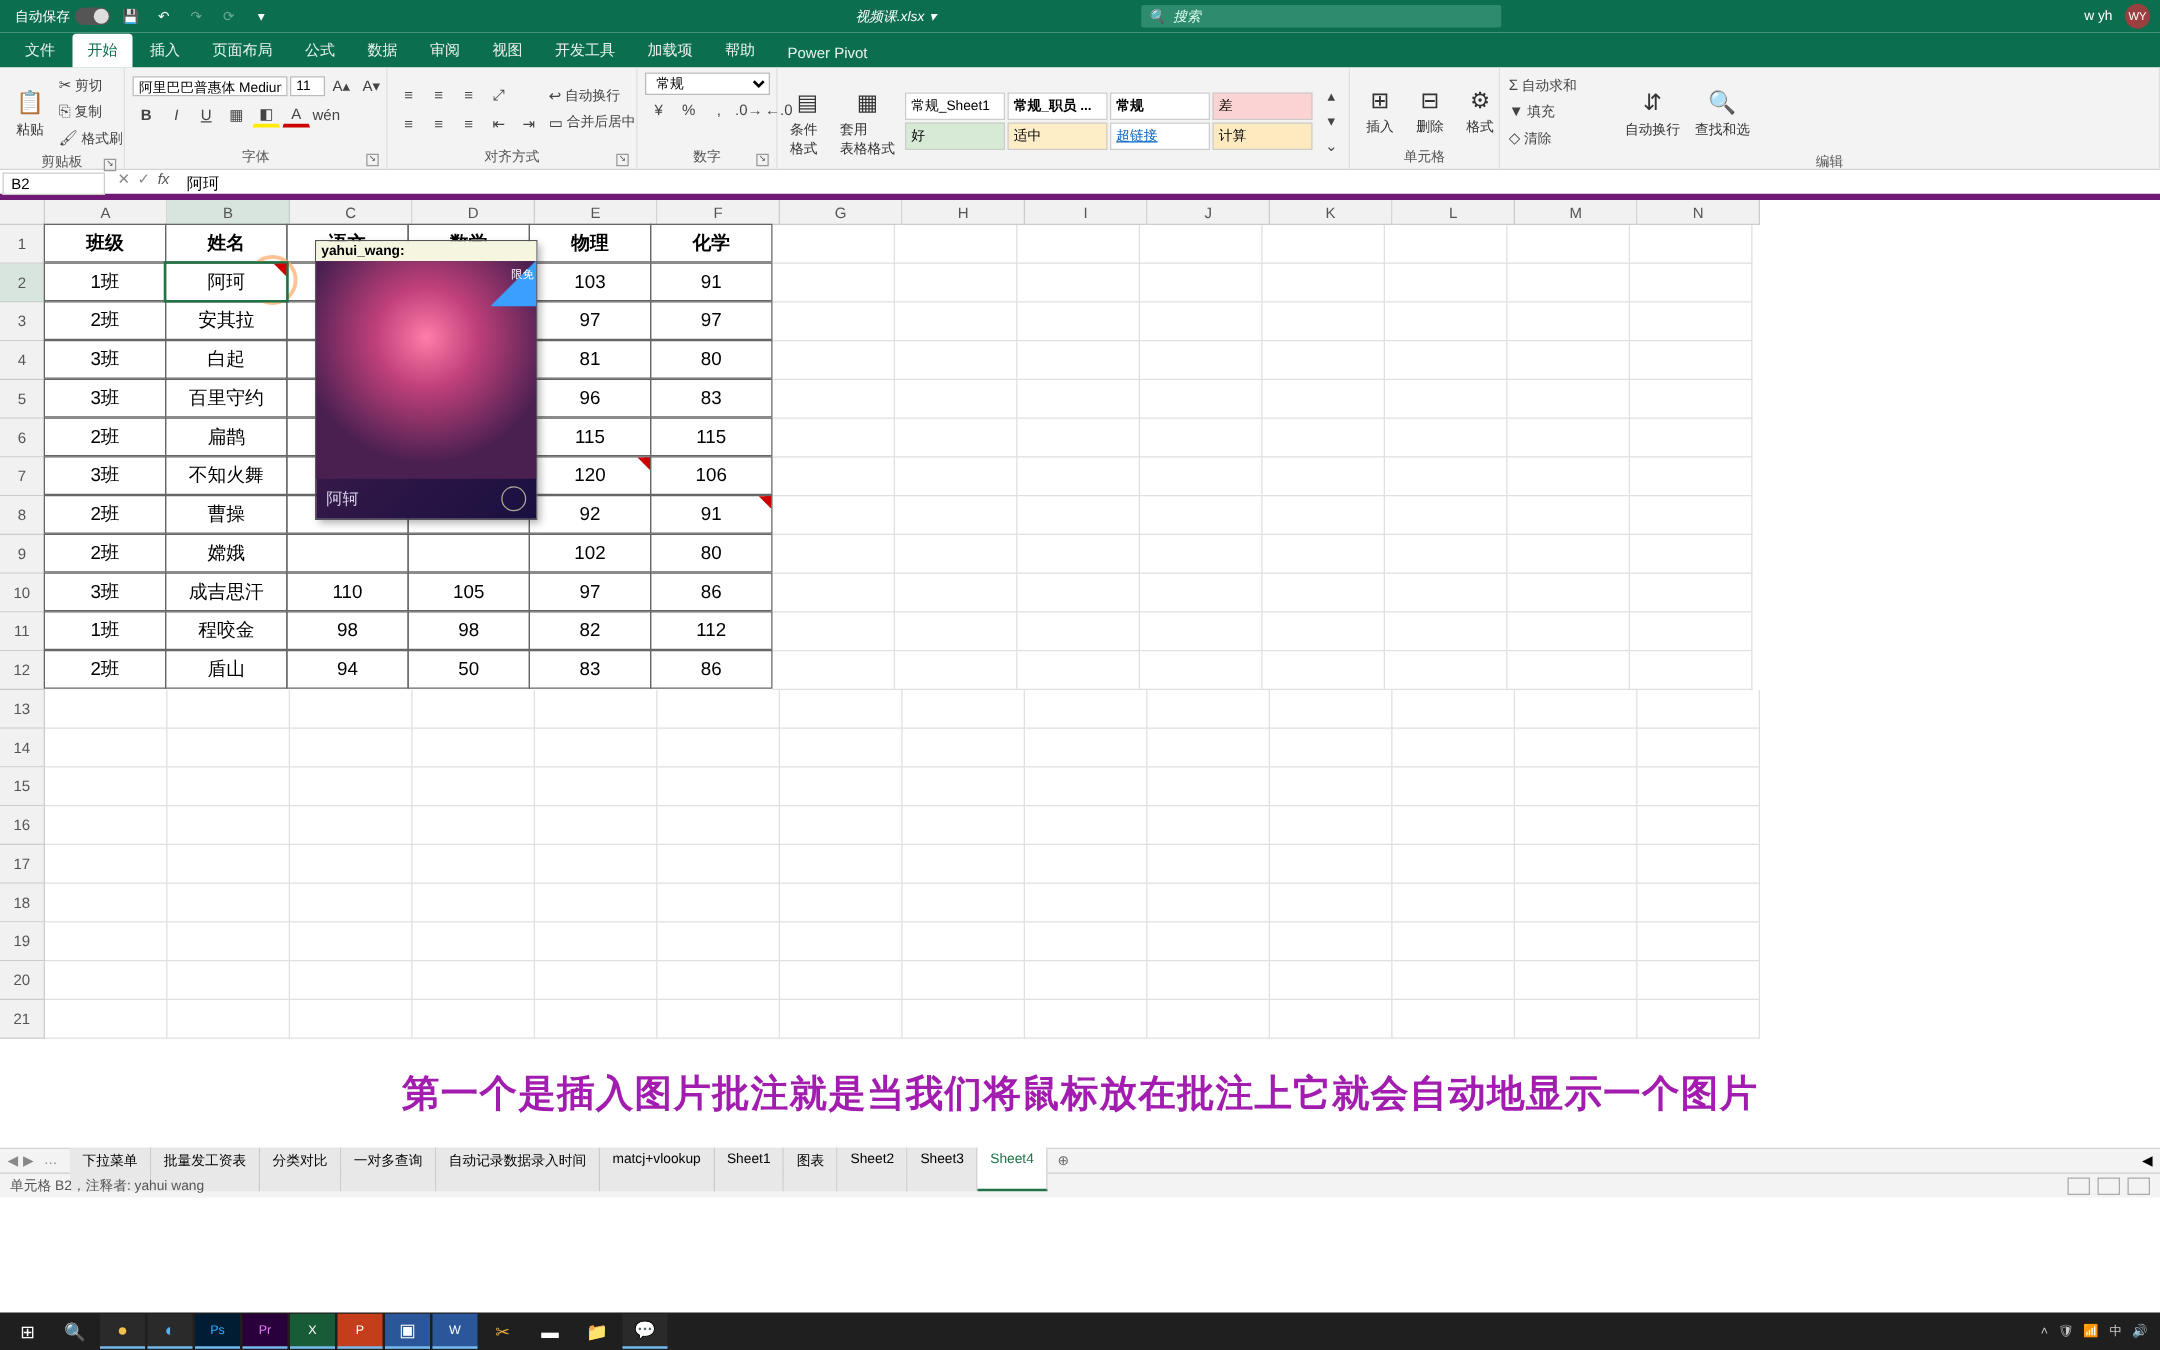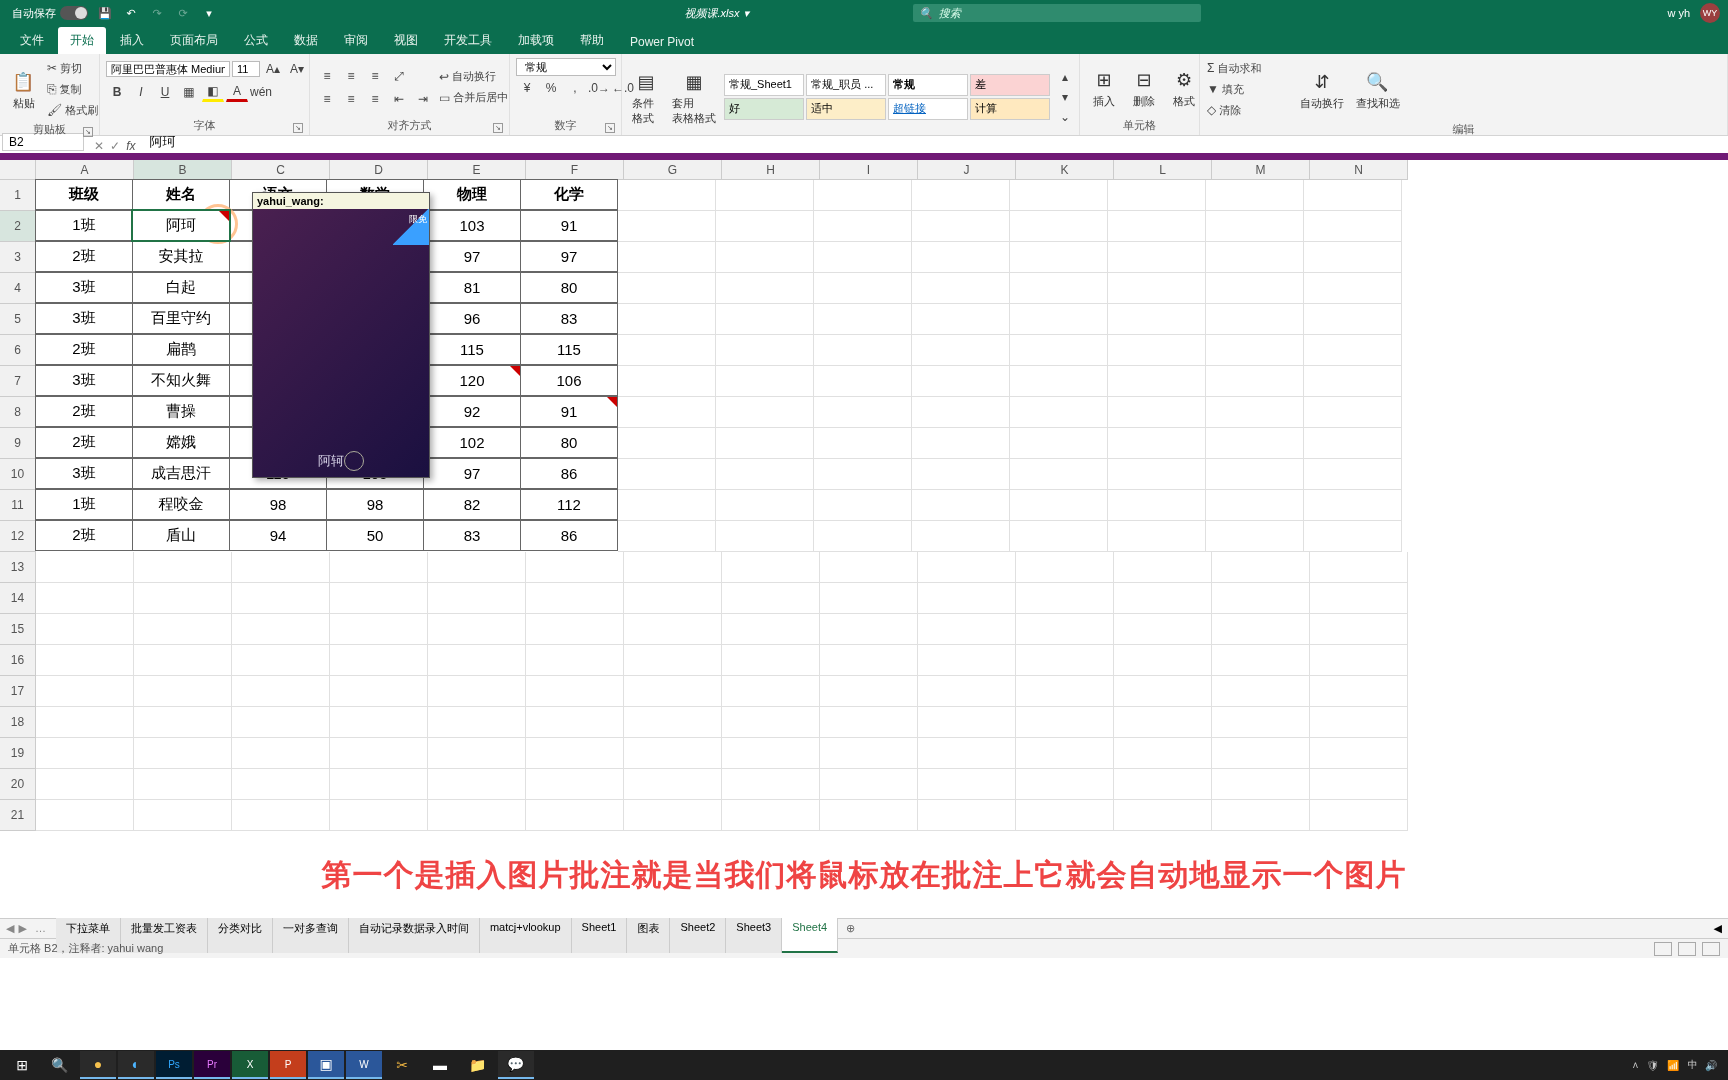--- a/index.html
+++ b/index.html
@@ -31,21 +31,21 @@
 .rbtn { display: flex; flex-direction: column; align-items: center; font-size: 11px; color: #333; cursor: pointer; padding: 2px 4px; }
 .rbtn .icon { width: 28px; height: 28px; display: flex; align-items: center; justify-content: center; font-size: 18px; }
 .smallrow { display: flex; align-items: center; gap: 2px; height: 22px; }
 .smallbtn { width: 22px; height: 20px; display: flex; align-items: center; justify-content: center; font-size: 12px; color: #444; cursor: pointer; border: 1px solid transparent; }
 .combo { border: 1px solid #bbb; background: #fff; font-size: 11px; padding: 1px 4px; }
 .vstack { display: flex; flex-direction: column; gap: 1px; }
 .style-gallery { display: grid; grid-template-columns: repeat(4, 80px); grid-template-rows: 22px 22px; gap: 2px; }
 .style-cell { border: 1px solid #ccc; font-size: 11px; display: flex; align-items: center; padding: 0 4px; }
 
 
-.formula-bar { height: 24px; border-bottom: 7px solid #701a75; display: flex; align-items: flex-end; }
+.formula-bar { height: 24px; border-bottom: 5px solid #701a75; display: flex; align-items: flex-start; }
 .name-box { width: 82px; border: 1px solid #ccc; margin: 2px; font-size: 12px; padding: 1px 6px; background: #fff; }
 .fx-btns { display: flex; align-items: center; gap: 6px; padding: 0 8px; color: #888; font-size: 12px; }
 .fx-label { font-style: italic; color: #555; }
 .formula-input { flex: 1; font-size: 13px; padding: 2px 6px; }
 
 
 .grid-area { position: relative; height: 758px; background: #fff; overflow: hidden; }
 .colheads { position: absolute; top: 0; left: 0; display: flex; height: 20px; }
 .corner { width: 36px; height: 20px; background: #f1f1f1; border-right: 1px solid #ccc; border-bottom: 1px solid #ccc; }
 .colhead { width: 98px; background: #f1f1f1; border-right: 1px solid #ccc; border-bottom: 1px solid #ccc; font-size: 12px; text-align: center; line-height: 20px; color: #555; }
@@ -58,28 +58,28 @@
 .cell { width: 98px; height: 31px; border-right: 1px solid #e0e0e0; border-bottom: 1px solid #e0e0e0; font-size: 15px; display: flex; align-items: center; justify-content: center; }
 .cell.tbl { border: 1px solid #666; margin: -1px 0 0 -1px; }
 .cell.hd { font-weight: 600; }
 .cell.sel { outline: 2px solid #217346; outline-offset: -1px; background: #fff; z-index: 2; position: relative; }
 .triangle-tr::after { content: ""; position: absolute; top: 0; right: 0; border: 5px solid transparent; border-top-color: #c00; border-right-color: #c00; }
 .ring { position: absolute; width: 40px; height: 40px; border: 3px solid rgba(255,180,120,0.8); border-radius: 20px; pointer-events: none; }
 
 
 .comment-pop { position: absolute; width: 178px; border: 1px solid #555; box-shadow: 3px 3px 6px rgba(0,0,0,0.3); }
 .comment-pop .author { font-size: 11px; background: #f5f5e0; padding: 2px 4px; font-weight: bold; }
-.comment-pop .img { height: 268px; background: linear-gradient(135deg,#4a2050,#1a1040); display: flex; flex-direction: column; justify-content: space-between; position: relative; align-items: center; }
+.comment-pop .img { height: 206px; background: linear-gradient(135deg,#4a2050,#1a1040); display: flex; flex-direction: column; justify-content: space-between; position: relative; }
 .comment-pop .badge { position: absolute; top: 0; right: 0; width: 36px; height: 36px; background: linear-gradient(135deg,transparent 48%, #3aa0ff 50%); font-size: 9px; color: #fff; display: flex; align-items: flex-start; justify-content: flex-end; padding: 4px 2px; }
 .comment-pop .portrait { flex: 1; background: radial-gradient(circle at 50% 35%, #ff7da8 0%, #c0407a 28%, #4a2050 70%); }
 .comment-pop .charname { color: #d8d4e8; font-size: 13px; padding: 6px 8px; display: flex; justify-content: space-between; align-items: center; }
 .comment-pop .charbadge { width: 20px; height: 20px; border: 1px solid #aa9; border-radius: 10px; }
 
 
-.subtitle { position: absolute; bottom: 22px; left: 0; right: 0; text-align: center; font-size: 30px; font-weight: 700; color: #ef4444; letter-spacing: 1px; }
+.subtitle { position: absolute; bottom: 22px; left: 0; right: 0; text-align: center; font-size: 30px; font-weight: 700; color: #a21caf; letter-spacing: 1px; }
 
 
 .sheet-tabs { height: 20px; border-top: 1px solid #ccc; display: flex; align-items: center; background: #f3f3f3; font-size: 11px; }
 .sheet-nav { display: flex; gap: 4px; padding: 0 6px; color: #888; }
 .sheet-tab { padding: 17px 10px; border-right: 1px solid #ccc; cursor: pointer; background: #e8e8e8; }
 .sheet-tab.active { background: #fff; border-bottom: 2px solid #217346; color: #217346; }
 .addsheet { padding: 0 8px; color: #666; cursor: pointer; }
 
 
 .statusbar { height: 20px; background: #f3f3f3; border-top: 1px solid #ccc; display: flex; align-items: center; justify-content: space-between; font-size: 11px; padding: 0 8px; color: #555; }
@@ -224,21 +224,21 @@
           <div class="icon">▤</div>
           <span>条件格式</span>
         </div>
       <div class="rbtn">
           <div class="icon">▦</div>
           <span style="white-space:pre">套用
 表格格式</span>
         </div>
       <div class="style-gallery" id="style-gallery">
           <div class="style-cell" style="background: rgb(255, 255, 255);">常规_Sheet1</div>
-          <div class="style-cell" style="background: rgb(255, 255, 255);">常规_职员 ...</div>
+          <div class="style-cell" style="background: rgb(255, 255, 255); font-weight: bold;">常规_职员 ...</div>
           <div class="style-cell" style="background: rgb(255, 255, 255); font-weight: 600;">常规</div>
           <div class="style-cell" style="background: rgb(251, 211, 211);">差</div>
           <div class="style-cell" style="background: rgb(214, 234, 214);">好</div>
           <div class="style-cell" style="background: rgb(253, 238, 200);">适中</div>
           <div class="style-cell" style="background: rgb(255, 255, 255); color: rgb(5, 99, 193); text-decoration: underline;">超链接</div>
           <div class="style-cell" style="background: rgb(255, 233, 191);">计算</div>
         </div>
       <div class="vstack" style="gap:0">
         <div class="smallbtn">▴</div>
         <div class="smallbtn">▾</div>

